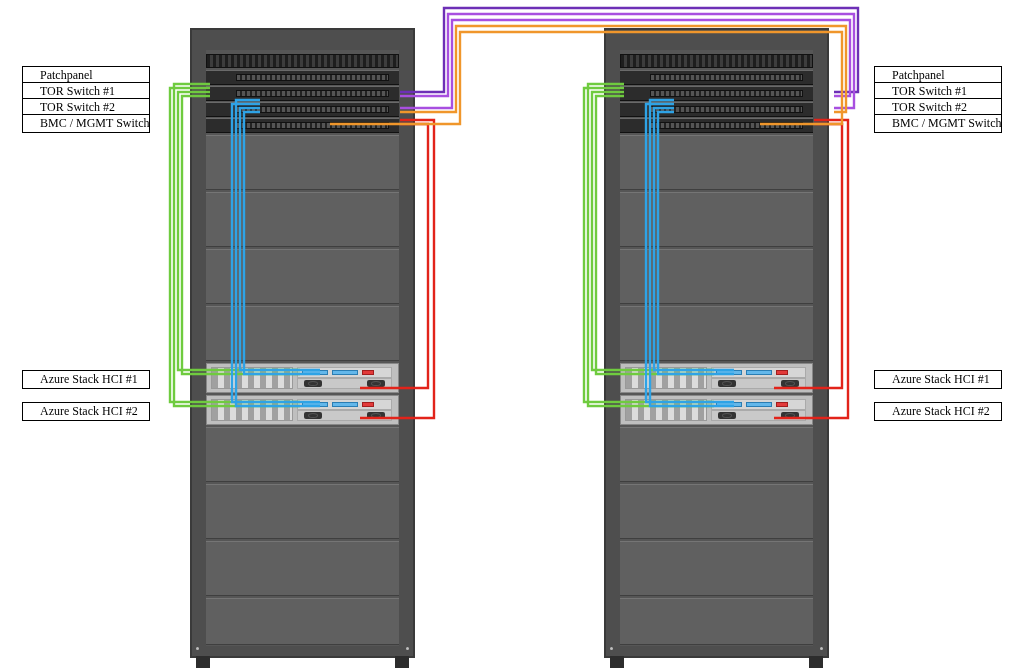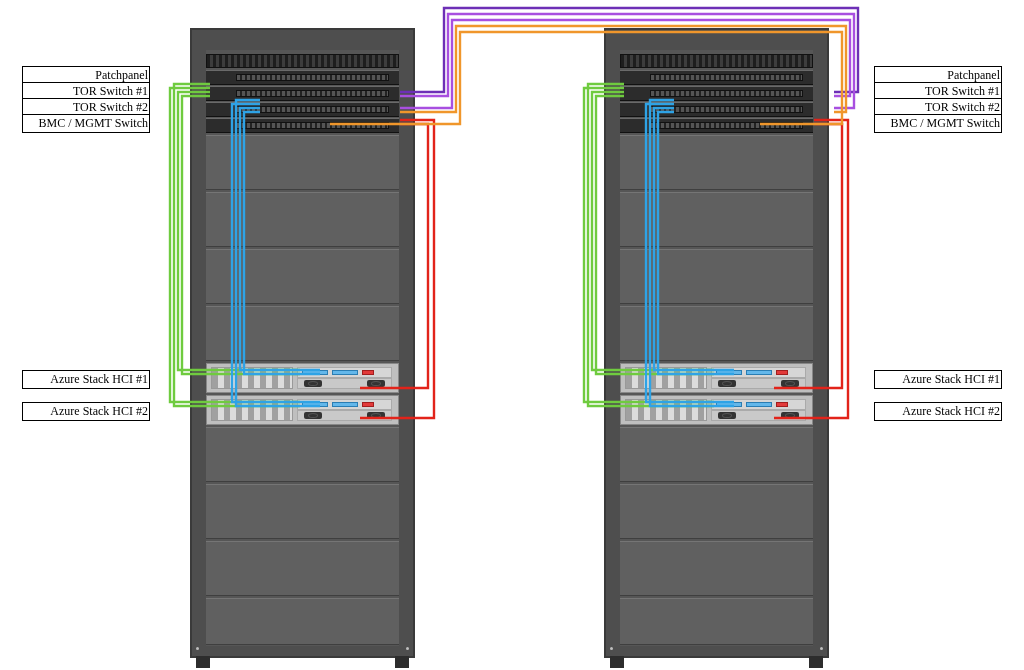--- a/index.html
+++ b/index.html
@@ -8,22 +8,22 @@
     height: 670px;
     background: #fff;
     font-family: "Times New Roman", serif;
     font-size: 12px;
     position: relative;
   }
   .label {
     position: absolute;
     border: 1px solid #000;
     background: #fff;
-    text-align: right;
-    padding: 1px 1px;
+    text-align: left;
+    padding: 1px 17px;
     box-sizing: border-box;
     white-space: nowrap;
   }
   
   .rack {
     position: absolute;
     width: 225px;
     height: 630px;
     background: #4e4e4e;
     border: 2px solid #3a3a3a;

